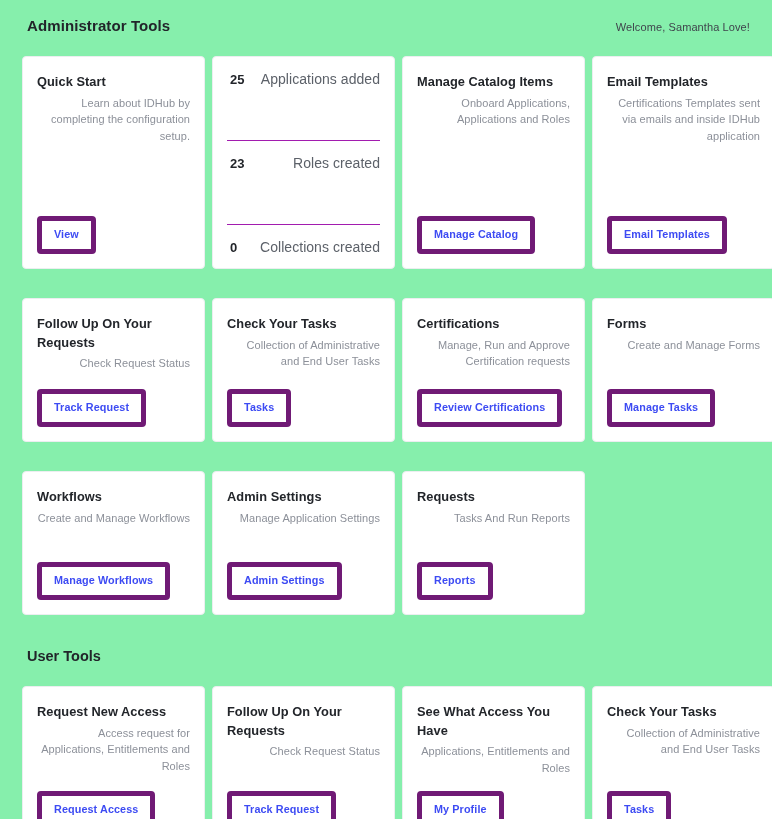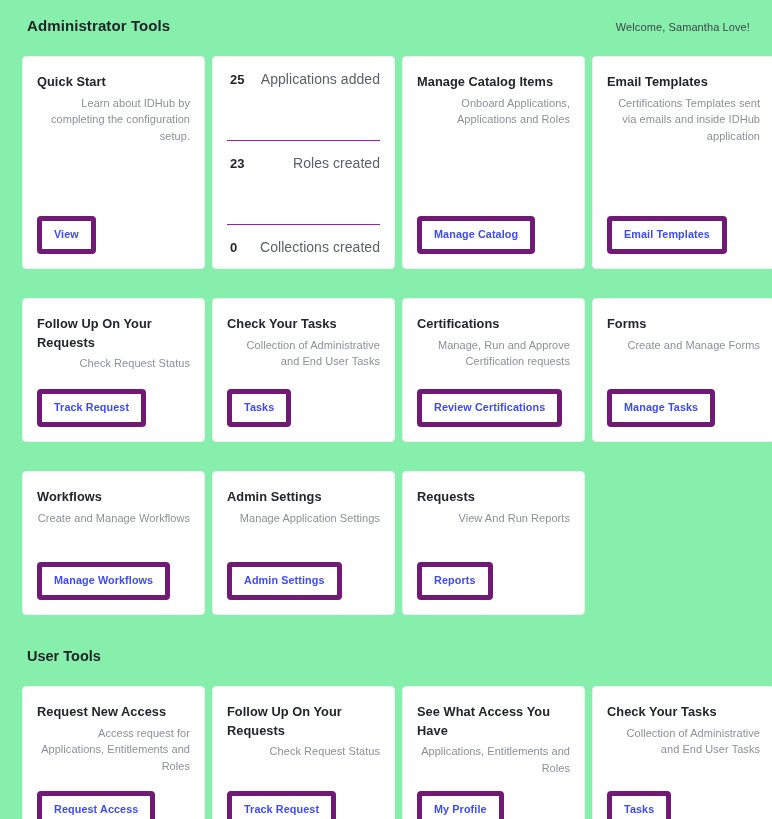--- a/index.html
+++ b/index.html
@@ -222,21 +222,21 @@
         <button class="card-btn">Manage Workflows</button>
       </div>
       <div class="card">
         <div class="card-title">Admin Settings</div>
         <div class="card-desc">Manage Application Settings</div>
         <div class="card-spacer"></div>
         <button class="card-btn">Admin Settings</button>
       </div>
       <div class="card">
         <div class="card-title">Requests</div>
-        <div class="card-desc">View And Run Reports</div>
+        <div class="card-desc">Tasks And Run Reports</div>
         <div class="card-spacer"></div>
         <button class="card-btn">Reports</button>
       </div>
       <div class="card empty-cell"></div>
     </div>
 
   <div class="gap-before-user-tools"></div>
 
   <h2 class="section-title">User Tools</h2>
 

